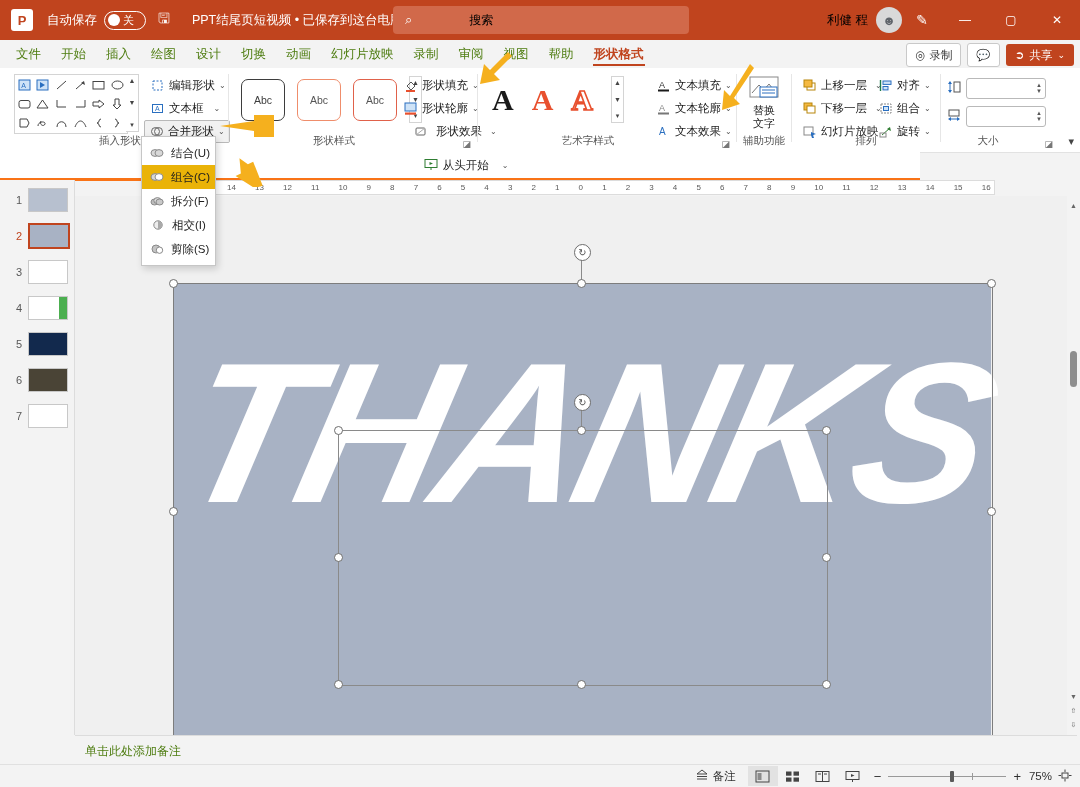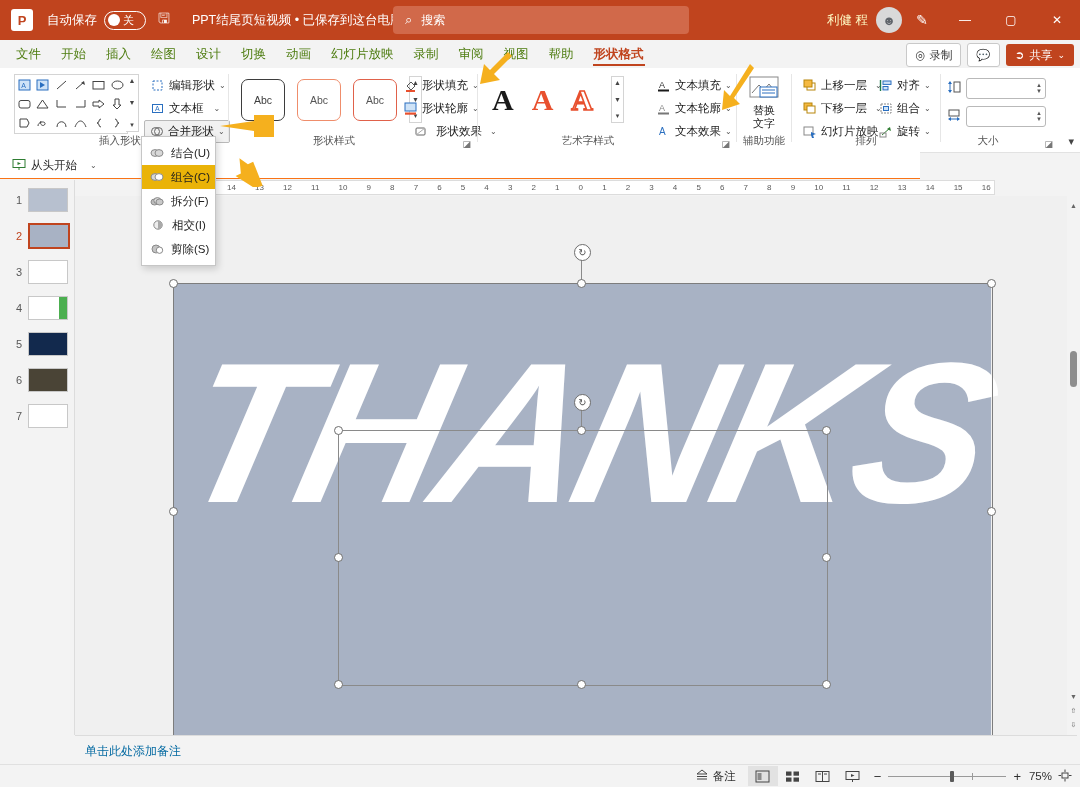--- a/index.html
+++ b/index.html
@@ -18,23 +18,23 @@
   .tb-text{color:#fff;font-size:12.5px;}
   .autosave-wrap{display:flex;align-items:center;margin-left:14px;gap:7px;}
   .toggle{width:42px;height:19px;border-radius:10px;border:1.3px solid #fff;display:flex;align-items:center;gap:3px;padding:0 3px;box-sizing:border-box;}
   .toggle .knob{width:12px;height:12px;border-radius:50%;background:#fff;}
   .toggle .tlab{color:#fff;font-size:11px;}
   .save-icon{margin-left:12px;color:#fff;font-size:14px;opacity:.95;}
   .doc-title{margin-left:22px;display:flex;align-items:center;gap:5px;}
   .searchbox{position:absolute;left:393px;top:6px;width:296px;height:28px;background:#d0asdf;}
   .searchbox{background:#d1694a;border-radius:4px;display:flex;align-items:center;gap:9px;padding:0 12px;box-sizing:border-box;}
   .searchbox .mag{color:#fff;font-size:13px;}
-  .searchbox .ph{color:#ffffff;font-size:12px;}
+  .searchbox .ph{color:#000000;font-size:12px;margin-left:48px;}
   .tb-right{position:absolute;right:0;top:0;height:40px;display:flex;align-items:center;gap:0;}
-  .user-name{color:#fef9c3;font-size:12.5px;margin-right:8px;}
+  .user-name{color:#000000;font-size:12.5px;margin-right:8px;}
   .avatar{width:26px;height:26px;border-radius:50%;background:#d9d9d9;display:flex;align-items:center;justify-content:center;color:#60656b;font-size:13px;}
   .pen-btn{width:40px;height:40px;display:flex;align-items:center;justify-content:center;color:#fff;font-size:14px;}
   .wbtn{width:46px;height:40px;display:flex;align-items:center;justify-content:center;color:#fff;font-size:12px;}
 
   
   .tabstrip{position:absolute;left:0;top:40px;width:1080px;height:28px;background:#f3f3f3;display:flex;align-items:center;}
   .tab{padding:0 10px;height:28px;line-height:28px;font-size:12.5px;color:#4d7c0f;cursor:default;white-space:nowrap;}
   .tab:first-child{margin-left:6px;}
   .tab.active{color:#c0441e;font-weight:bold;position:relative;}
   .tab.active:after{content:"";position:absolute;left:9px;right:9px;bottom:2px;height:2px;background:#c0441e;}
@@ -74,21 +74,21 @@
   .dlg{position:absolute;bottom:3px;font-size:9px;color:#777;}
 
   .bigbtn{display:flex;flex-direction:column;align-items:center;gap:1px;font-size:11px;color:#1d1d1d;line-height:1.15;}
 
   .spinbox{width:80px;height:21px;border:1px solid #b9b9b9;border-radius:3px;background:#fff;display:flex;align-items:center;justify-content:flex-end;padding-right:3px;box-sizing:border-box;}
   .spinarr{display:flex;flex-direction:column;font-size:6px;color:#555;line-height:.9;}
 
   .collapse{position:absolute;right:6px;bottom:4px;font-size:11px;color:#444;}
 
   
-  .qat{position:absolute;left:0;top:152px;width:920px;height:26px;background:#fff;border-bottom:1px solid #f97316;display:flex;align-items:center;}
+  .qat{position:absolute;left:0;top:152px;width:920px;height:26px;background:#fff;border-bottom:3px solid #f97316;display:flex;align-items:center;justify-content:center;}
   .qat-item{display:flex;align-items:center;gap:5px;margin-left:12px;font-size:11.5px;color:#1d1d1d;}
 
   
   .hruler{position:absolute;left:195px;top:180px;width:800px;height:15px;background:#fff;border:1px solid #dcdcdc;box-sizing:border-box;
           display:flex;align-items:center;justify-content:space-between;padding:0 3px;font-size:8px;color:#5a5a5a;overflow:hidden;}
   .vruler{position:absolute;left:78px;top:285px;width:15px;height:440px;background:#fff;border:1px solid #dcdcdc;box-sizing:border-box;
           display:flex;flex-direction:column;align-items:center;justify-content:space-between;padding:3px 0;font-size:8px;color:#5a5a5a;overflow:hidden;}
   .vruler span{writing-mode:vertical-rl;transform:rotate(180deg);}
 
   
@@ -113,21 +113,21 @@
        display:flex;align-items:center;justify-content:center;font-size:10px;}
   .rotline{position:absolute;width:1px;background:#8a8a8a;}
 
   
   .vscroll{position:absolute;right:0;top:196px;width:13px;height:539px;background:#f3f3f3;}
   .vthumb{position:absolute;left:3px;top:155px;width:7px;height:36px;background:#8e8e8e;border-radius:4px;}
   .sc-arrow{position:absolute;left:0;width:13px;height:14px;display:flex;align-items:center;justify-content:center;font-size:7px;color:#666;}
 
   
   .notes{position:absolute;left:75px;top:735px;width:992px;height:30px;background:#f3f3f3;border-top:1px solid #dcdcdc;
-         display:flex;align-items:center;padding-left:10px;font-size:12px;color:#0369a1;}
+         display:flex;align-items:center;padding-left:10px;font-size:12px;color:#4d7c0f;}
 
   
   .status{position:absolute;left:0;bottom:0;width:1080px;height:22px;background:#f3f3f3;border-top:1px solid #e0e0e0;display:flex;align-items:center;font-size:11.5px;color:#303030;}
   .st-l{display:flex;align-items:center;gap:13px;margin-left:12px;}
   .st-r{position:absolute;right:8px;display:flex;align-items:center;gap:0;}
   .viewbtn{width:30px;height:20px;display:flex;align-items:center;justify-content:center;font-size:12px;color:#333;}
   .viewbtn.on{background:#e2e2e2;}
   .zoomslider{display:flex;align-items:center;gap:0;margin:0 6px;}
   .zline{width:118px;height:1px;background:#999;position:relative;}
   .zknob{position:absolute;left:62px;top:-5px;width:4px;height:11px;background:#5a5a5a;border-radius:1px;}

